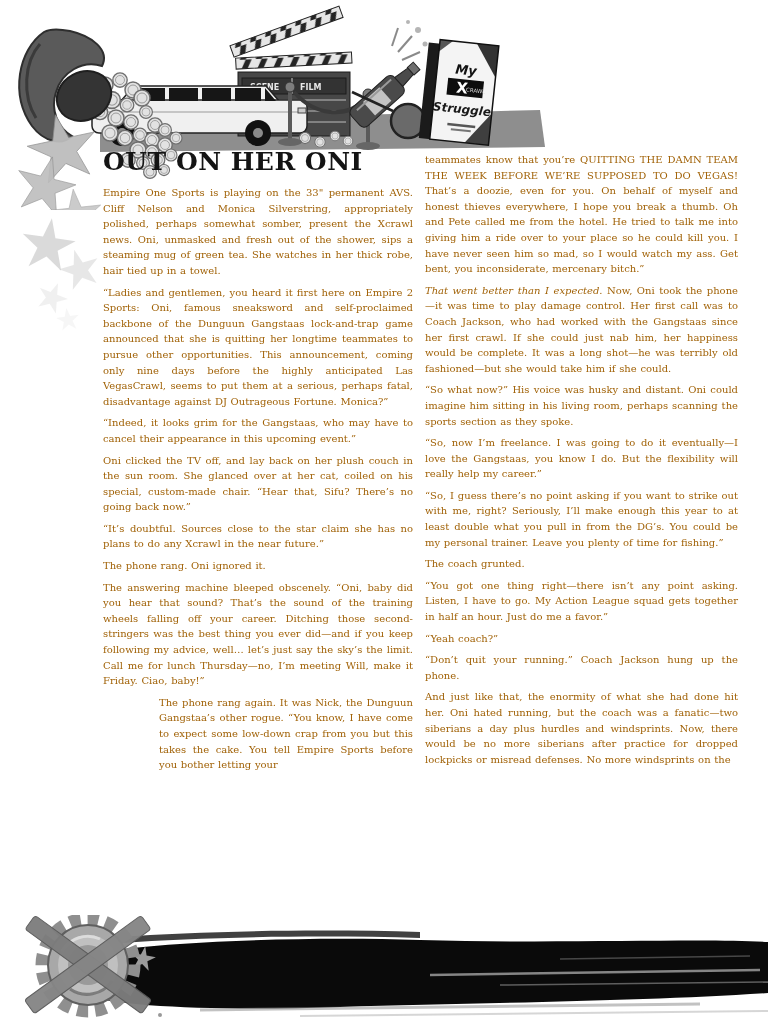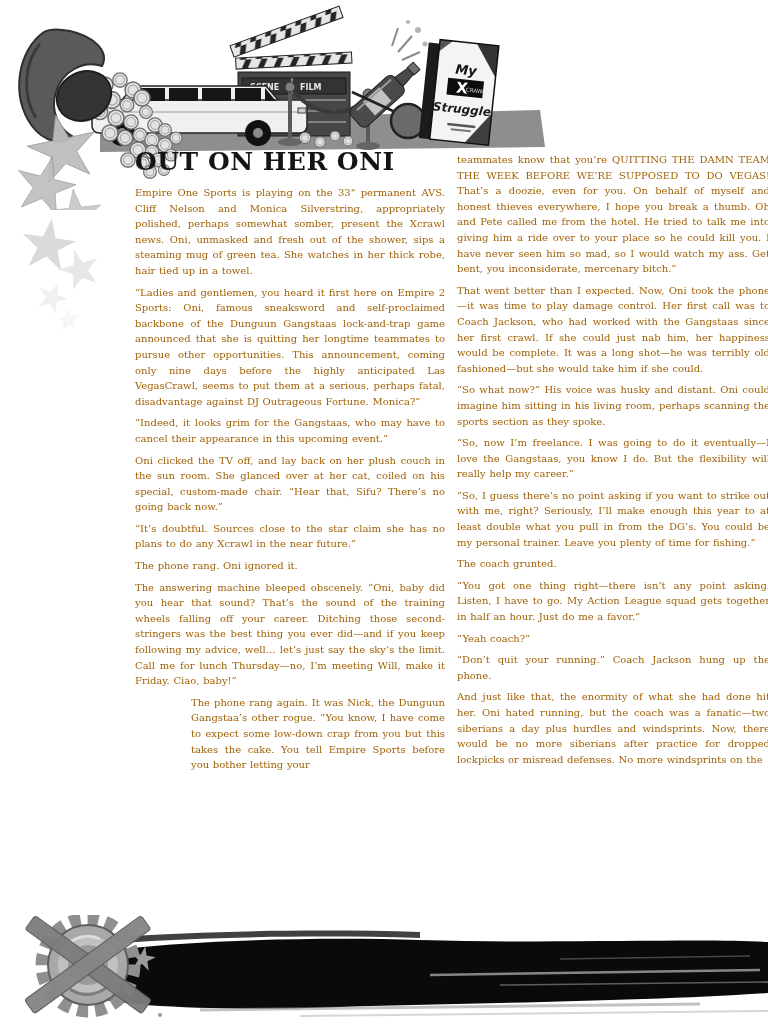--- a/index.html
+++ b/index.html
@@ -1,26 +1,26 @@
 <!DOCTYPE html>
 <html><head>
 <meta charset="utf-8">
 <style>
   html,body{margin:0;padding:0;background:#ffffff;}
   .page{position:relative;width:768px;height:1024px;background:#ffffff;overflow:hidden;
         font-family:"DejaVu Serif", serif;color:#1e1e1e;}
   .header-decor{position:absolute;left:0;top:0;width:768px;height:210px;}
-  .col{position:absolute;margin-left:32px;}
+  .col{position:absolute;}
   .col-left{left:103px;top:147px;width:310px;}
   .col-right{left:425px;top:152px;width:313px;}
   h1.title{font-family:"DejaVu Serif",serif;font-weight:bold;font-size:25px;
            letter-spacing:.5px;margin:0 0 9px 0;color:#141414;white-space:nowrap;}
   .col p{margin:0 0 6px 0;text-align:justify;font-size:10px;line-height:15.6px;
          color:#a16207;word-spacing:.5px;}
-  .col p .ital{}
+  .col p .ital{font-style:italic;}
   .blade-spacer{float:left;width:56px;height:60px;margin-top:33px;}
   .footer-decor{position:absolute;left:0;top:915px;width:768px;height:109px;}
   .footer-label{position:absolute;left:152px;top:898px;width:260px;
                 font-family:"DejaVu Sans Mono",monospace;font-weight:bold;
                 font-size:22px;letter-spacing:1px;color:#ffffff;z-index:5;}
   svg text{font-family:"DejaVu Sans",sans-serif;}
 </style>
 </head>
 <body>
 

